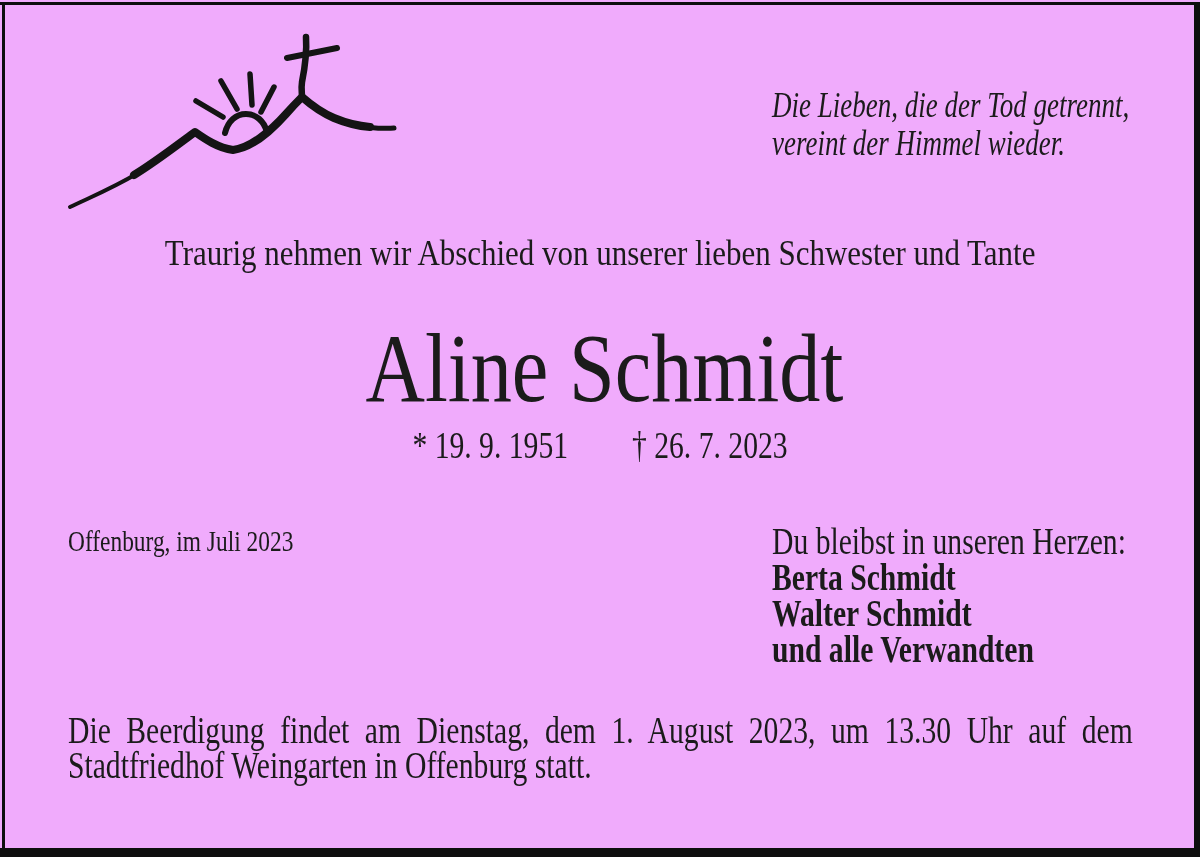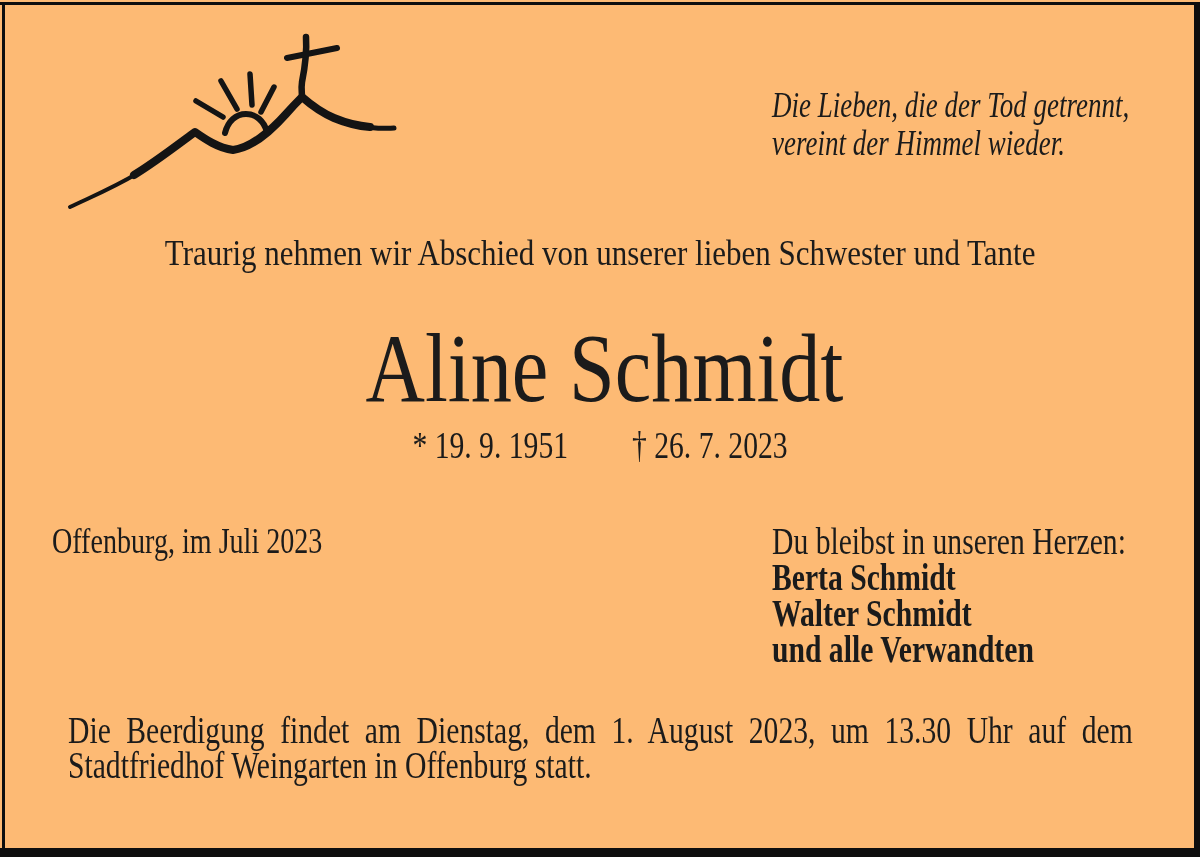--- a/index.html
+++ b/index.html
@@ -1,21 +1,21 @@
 <!DOCTYPE html>
 <html><head>
 <meta charset="utf-8">
 <style>
   * { box-sizing: border-box; }
   html, body { margin: 0; padding: 0; background: #ffffff; }
   .page {
     position: relative;
     width: 1200px;
     height: 857px;
-    background: #fdba74;
+    background: #f0abfc;
     overflow: hidden;
     font-family: "Liberation Serif", serif;
     color: #1b1b1b;
   }
   
   .frame-top    { position:absolute; left:0; top:2px;   width:1200px; height:3px; background:#0e0e0e; }
   .frame-left   { position:absolute; left:2px; top:2px; width:3px;  height:853px; background:#0e0e0e; }
   .frame-right  { position:absolute; left:1194px; top:2px; width:6px; height:855px; background:#0e0e0e; }
   .frame-bottom { position:absolute; left:0; top:848px; width:1200px; height:9px; background:#0e0e0e; }
 
@@ -51,22 +51,22 @@
 
   .dates {
     position: absolute; left: 0; top: 425px; width: 1200px;
     display: flex; justify-content: center; gap: 82px;
     font-size: 38px; line-height: 40px;
     transform: scaleX(0.78); transform-origin: 50% 50%;
     white-space: nowrap;
   }
 
   .place {
-    position: absolute; left: 52px; top: 523px;
-    font-size: 36px; line-height: 36px;
+    position: absolute; left: 68px; top: 523px;
+    font-size: 30px; line-height: 36px;
   }
   .place .cx { --sx: 0.78; }
 
   .mourners {
     position: absolute; left: 772px; top: 523px;
     font-size: 38px; line-height: 36px;
   }
   .mourners .cx { --sx: 0.78; }
   .mourners .bold { font-weight: bold; }
 

